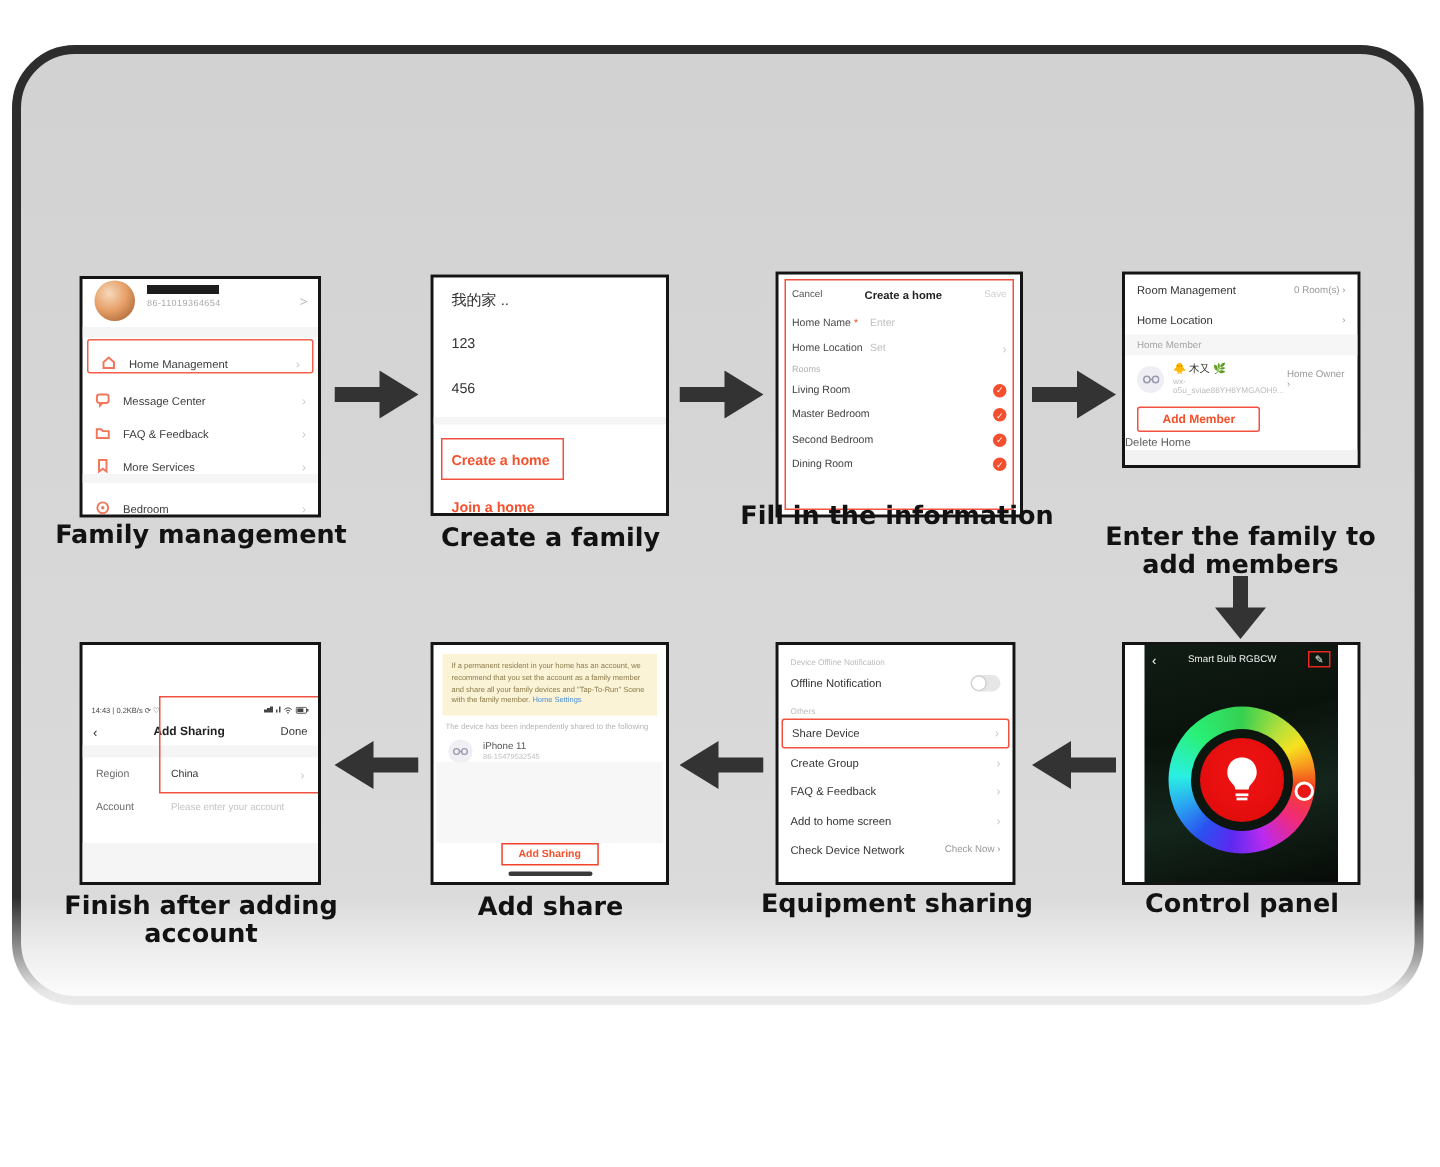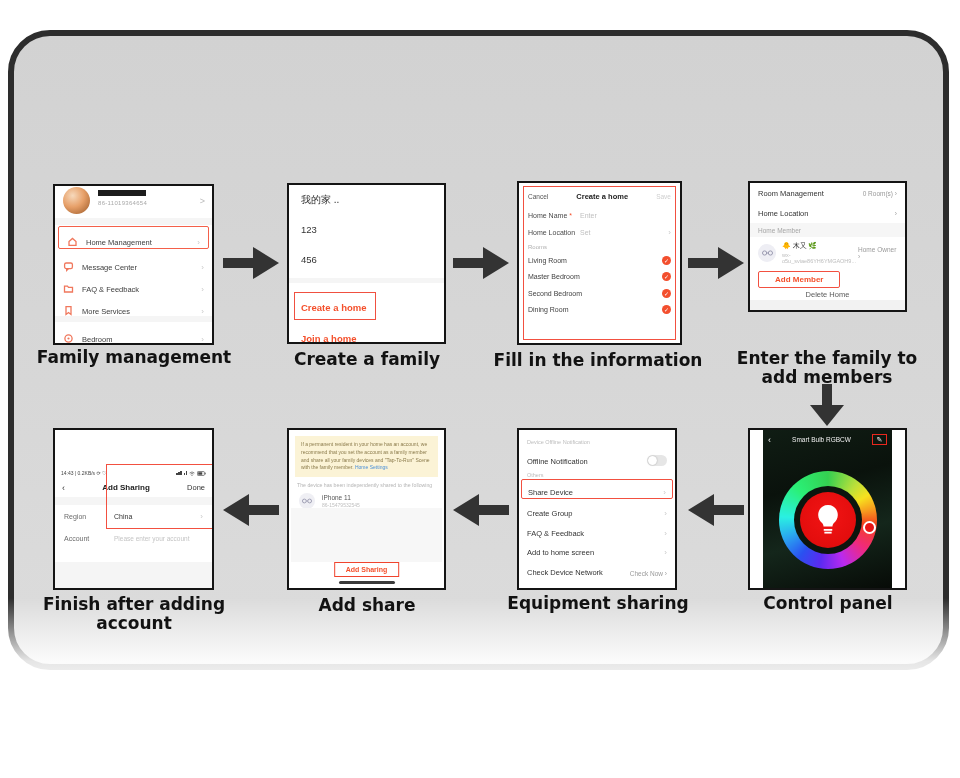--- a/index.html
+++ b/index.html
@@ -56,38 +56,38 @@
   .p4-row { display:flex; align-items:center; height:20px; padding:0 8px; font-size:7.5px; color:#333; }
   .p4-right { margin-left:auto; font-size:6.5px; color:#9a9a9a; }
   .p4-band { height:14px; background:#f6f6f6; font-size:6.5px; color:#a5a5a5; display:flex; align-items:center; padding:0 8px; }
   .p4-member { display:flex; align-items:center; padding:4px 8px; }
   .p4-av { width:18px; height:18px; border-radius:50%; background:#eeeef4; display:flex; align-items:center; justify-content:center; flex:none; }
   .p4-mcol { margin-left:6px; }
   .p4-mname { font-size:7px; color:#333; }
   .p4-mid { font-size:5.5px; color:#bdbdbd; margin-top:1px; }
   .p4-role { margin-left:auto; font-size:6.5px; color:#9a9a9a; }
   .p4-add { display:inline-block; margin:3px 0 0 8px; border:1.5px solid #f25040; padding:3px 16px; font-size:8px; font-weight:bold; color:#f4502c; border-radius:2px; }
-  .p4-del { text-align:center; font-size:7.5px; color:#5a5a5a; margin-top:2px; }
+  .p4-del { text-align:left; font-size:7.5px; color:#5a5a5a; margin-top:2px; }
   .p4-bot { position:absolute; left:0; right:0; bottom:0; height:10px; background:#f2f2f2; }
 
   
   .p5-screen { position:absolute; left:13px; right:13px; top:0; bottom:0; background:linear-gradient(165deg,#101d14 0%,#0a120c 35%,#14261b 65%,#070b07 100%); overflow:hidden; }
   .p5-bar { display:flex; align-items:center; padding:4px 5px 0 5px; }
   .p5-back { color:#fff; font-size:9px; }
   .p5-title { flex:1; text-align:center; font-size:6.5px; color:#f0f0f0; }
   .p5-edit { width:15px; height:11px; border:1.5px solid #e8281e; color:#fff; font-size:7px; display:flex; align-items:center; justify-content:center; }
   .p5-ring { position:absolute; left:50%; top:57%; width:98px; height:98px; transform:translate(-50%,-50%); border-radius:50%;
     background:conic-gradient(from 0deg,#35d051,#bbe03a 38deg,#f7e11e 58deg,#f79d1e 76deg,#f4411e 96deg,#f02a7c 128deg,#b92af0 160deg,#5b2af0 190deg,#2a51f0 218deg,#2aa9f0 248deg,#2af0e2 274deg,#2af077 315deg,#35d051 360deg); }
   .p5-hole { position:absolute; inset:15px; border-radius:50%; background:#0c150e; }
   .p5-red { position:absolute; inset:21px; border-radius:50%; background:radial-gradient(circle at 50% 42%, #f21414 0%, #e30d0d 70%, #c90b0b 100%); display:flex; align-items:center; justify-content:center; }
   .p5-dot { position:absolute; left:calc(50% + 35px); top:calc(57% + 1px); width:13px; height:13px; border-radius:50%; background:#e81616; border:2px solid #fff; }
 
   
   .p6-sec { font-size:5.5px; color:#bcbcbc; padding:6px 8px 1px 8px; }
-  .p6-row { display:flex; align-items:flex-end; height:19.5px; padding:0 8px; font-size:7.5px; color:#333; position:relative; }
+  .p6-row { display:flex; align-items:center; height:19.5px; padding:0 8px; font-size:7.5px; color:#333; position:relative; }
   .p6-hot { margin:0 2px; border:1.5px solid #f25040; border-radius:2px; height:20px; }
   .p6-toggle { margin-left:auto; width:20px; height:11px; border-radius:6px; background:#e6e6e6; position:relative; }
   .p6-knob { position:absolute; left:1px; top:1px; width:9px; height:9px; border-radius:50%; background:#fff; box-shadow:0 0 1.5px rgba(0,0,0,.35); }
   .p6-now { margin-left:auto; font-size:6.5px; color:#9a9a9a; }
 
   
   .p7-banner { margin:6px 6px 0 6px; background:#fbf3d6; padding:5px 6px; font-size:5px; line-height:1.55; color:#8a7a4a; }
   .p7-link { color:#4a90d9; }
   .p7-note { margin:5px 6px 0 8px; font-size:5.2px; color:#b5b5b5; }
   .p7-member { display:flex; align-items:center; padding:5px 10px 6px 10px; }
@@ -219,21 +219,21 @@
       <div class="p3-room">
         <span>Second Bedroom</span>
         <span class="chk">✓</span>
       </div>
       <div class="p3-room">
         <span>Dining Room</span>
         <span class="chk">✓</span>
       </div>
     </div>
   </div>
-  <div class="caption" style="left:488px; top:351px; width:220px;">Fill in the information</div>
+  <div class="caption" style="left:488px; top:335px; width:220px;">Fill in the information</div>
 
   <div class="phone" style="left:748px; top:181px; width:159px; height:131px;">
     <div class="p4-row">
       <span>Room Management</span>
       <span class="p4-right"><span>0 Room(s)</span> <span>›</span></span>
     </div>
     <div class="p4-row">
       <span>Home Location</span>
       <span class="p4-right"><span>›</span></span>
     </div>

